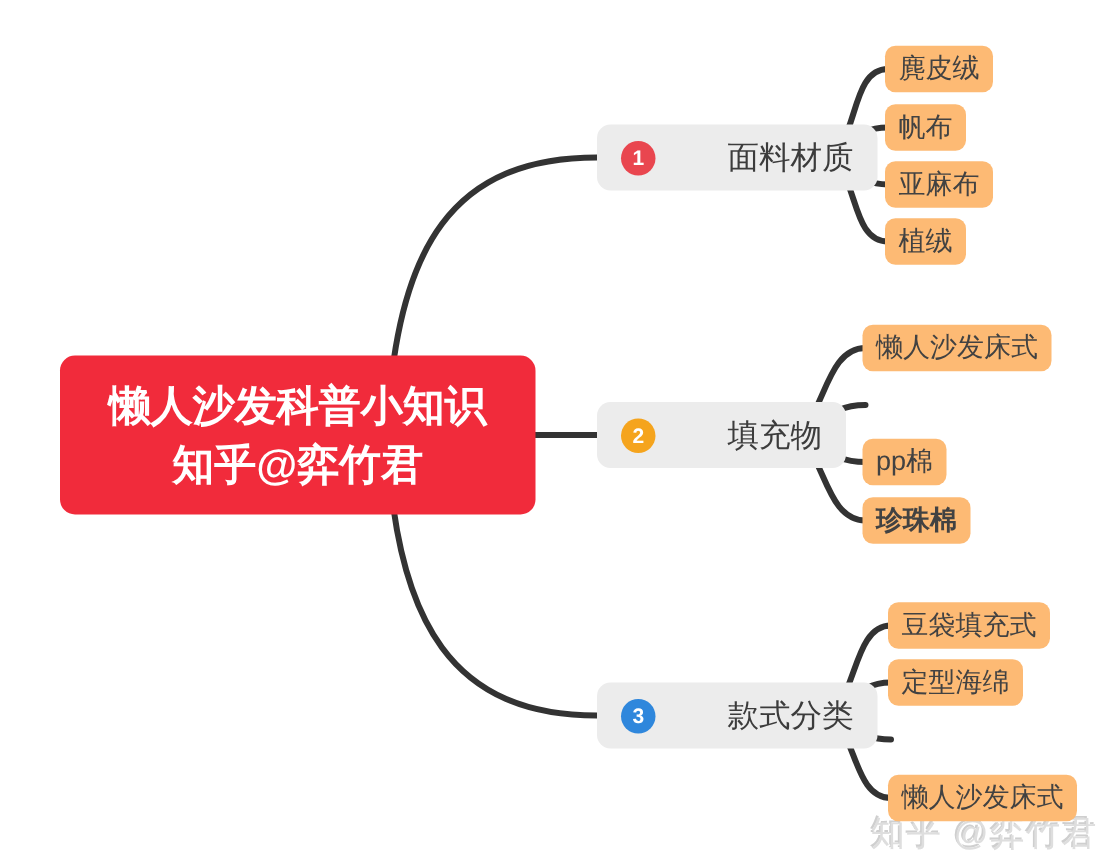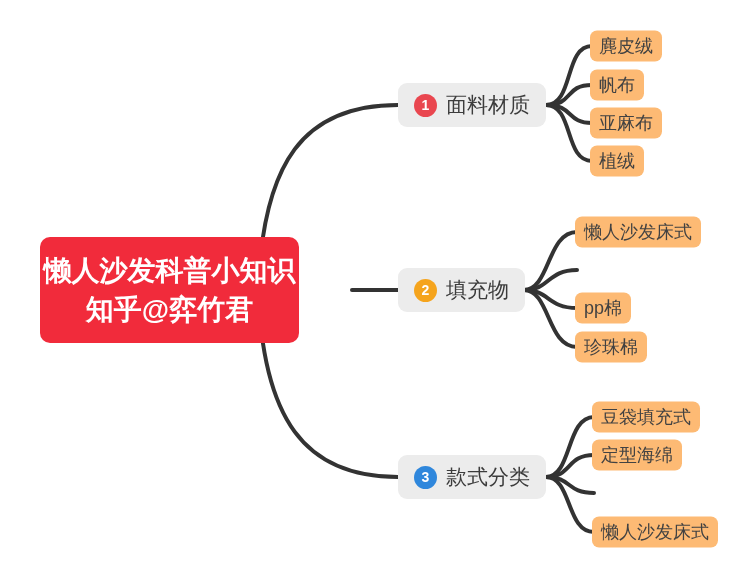--- a/index.html
+++ b/index.html
@@ -8,21 +8,21 @@
     width: 736px; height: 577px;
     background: #ffffff;
     overflow: hidden;
     font-family: "Liberation Sans", "DejaVu Sans", sans-serif;
   }
   #wires { position: absolute; left: 0; top: 0; z-index: 0; }
   #wires path { fill: none; stroke: #333333; stroke-width: 4; stroke-linecap: round; }
 
   .center-node {
     position: absolute; left: 40px; top: 237px;
-    width: 259px; height: 106px;
+    width: 317px; height: 106px;
     background: #F12B3B;
     border-radius: 10px;
     display: flex; flex-direction: column;
     align-items: center; justify-content: center;
     z-index: 2;
   }
   .center-node .ln {
     color: #ffffff; font-size: 28px; font-weight: bold;
     line-height: 39px; white-space: nowrap;
   }
@@ -37,21 +37,21 @@
     gap: 9px;
     z-index: 2;
     white-space: nowrap;
   }
   .branch .badge {
     width: 23px; height: 23px; border-radius: 50%;
     display: flex; align-items: center; justify-content: center;
     color: #ffffff; font-size: 14px; font-weight: bold;
     flex: 0 0 auto;
   }
-  .branch .lbl { font-size: 21px; color: #3C3C3C; }
+  .branch .lbl { font-size: 21px; color: #3C3C3C; margin-left: 39px; }
   .branch-1 { left: 398px; top: 83px; }
   .branch-1 .badge { background: #E9464F; }
   .branch-2 { left: 398px; top: 268px; }
   .branch-2 .badge { background: #F5A41D; }
   .branch-3 { left: 398px; top: 455px; }
   .branch-3 .badge { background: #2F87DC; }
 
   .leaf {
     position: absolute;
     transform: translateY(-50%);
@@ -62,21 +62,21 @@
     white-space: nowrap;
     z-index: 2;
   }
   .b1-0 { left: 590px; top: 46px; }
   .b1-1 { left: 590px; top: 85px; }
   .b1-2 { left: 590px; top: 123px; text-align: right; }
   .b1-3 { left: 590px; top: 161px; }
   .b2-0 { left: 575px; top: 232px; }
   .b2-1 { left: 575px; top: 270px; }
   .b2-2 { left: 575px; top: 308px; }
-  .b2-3 { left: 575px; top: 347px; }
+  .b2-3 { left: 575px; top: 347px; font-weight: bold; }
   .b3-0 { left: 592px; top: 417px; }
   .b3-1 { left: 592px; top: 455px; }
   .b3-2 { left: 592px; top: 493px; }
   .b3-3 { left: 592px; top: 532px; }
 
   .watermark {
     position: absolute;
     right: 4px; top: 540px;
     z-index: 1;
     font-size: 23px;
@@ -136,14 +136,15 @@
   <div class="leaf b1-3">植绒</div>
 
   <div class="leaf b2-0">懒人沙发床式</div>
   <div class="leaf b2-2">pp棉</div>
   <div class="leaf b2-3">珍珠棉</div>
 
   <div class="leaf b3-0">豆袋填充式</div>
   <div class="leaf b3-1">定型海绵</div>
   <div class="leaf b3-3">懒人沙发床式</div>
 
+  <div class="watermark">知乎 @弈竹君</div>
 
 </div>
 
 </body></html>

